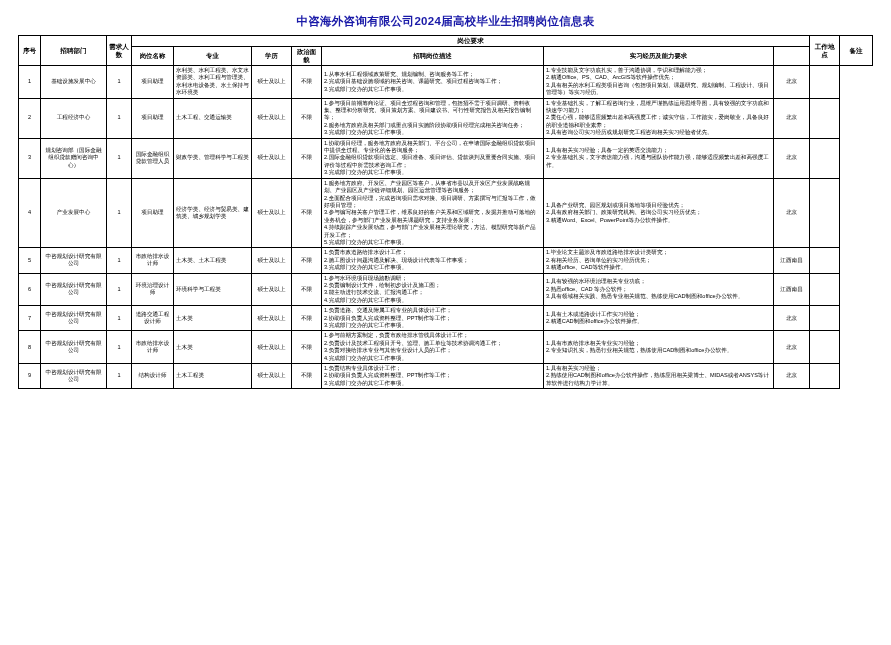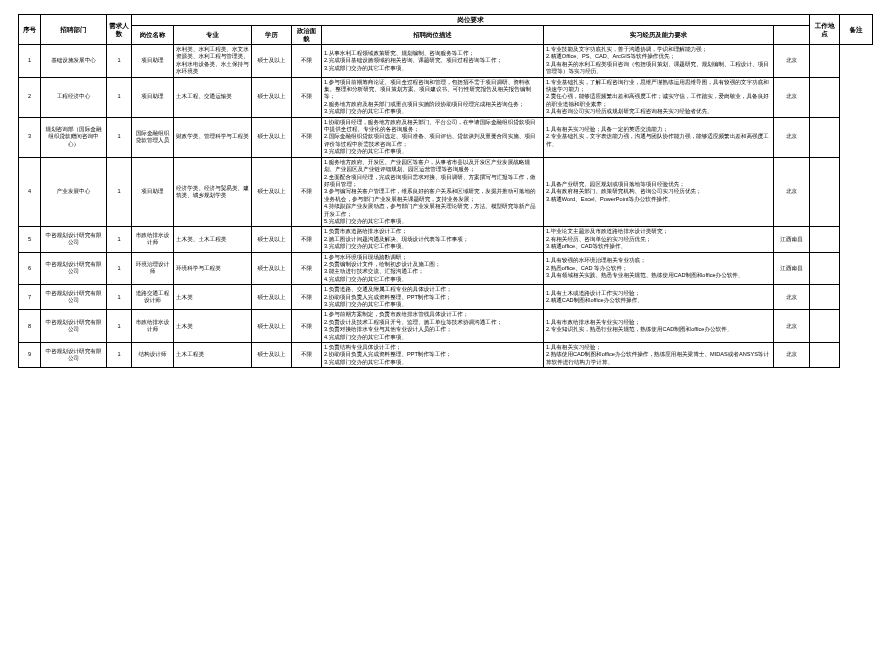--- a/index.html
+++ b/index.html
@@ -48,20 +48,21 @@
   col.c6{width:30px;}
   col.c7{width:222px;}
   col.c8{width:230px;}
   col.c9{width:36px;}
   col.c10{width:30px;}
 </style>
 </head>
 <body>
 
 <div class="page">
+  <div class="doc-title">中咨海外咨询有限公司2024届高校毕业生招聘岗位信息表</div>
 
   <table class="info">
     <colgroup>
       <col class="c0">
         <col class="c1">
         <col class="c2">
         <col class="c3">
         <col class="c4">
         <col class="c5">
       <col class="c6">

